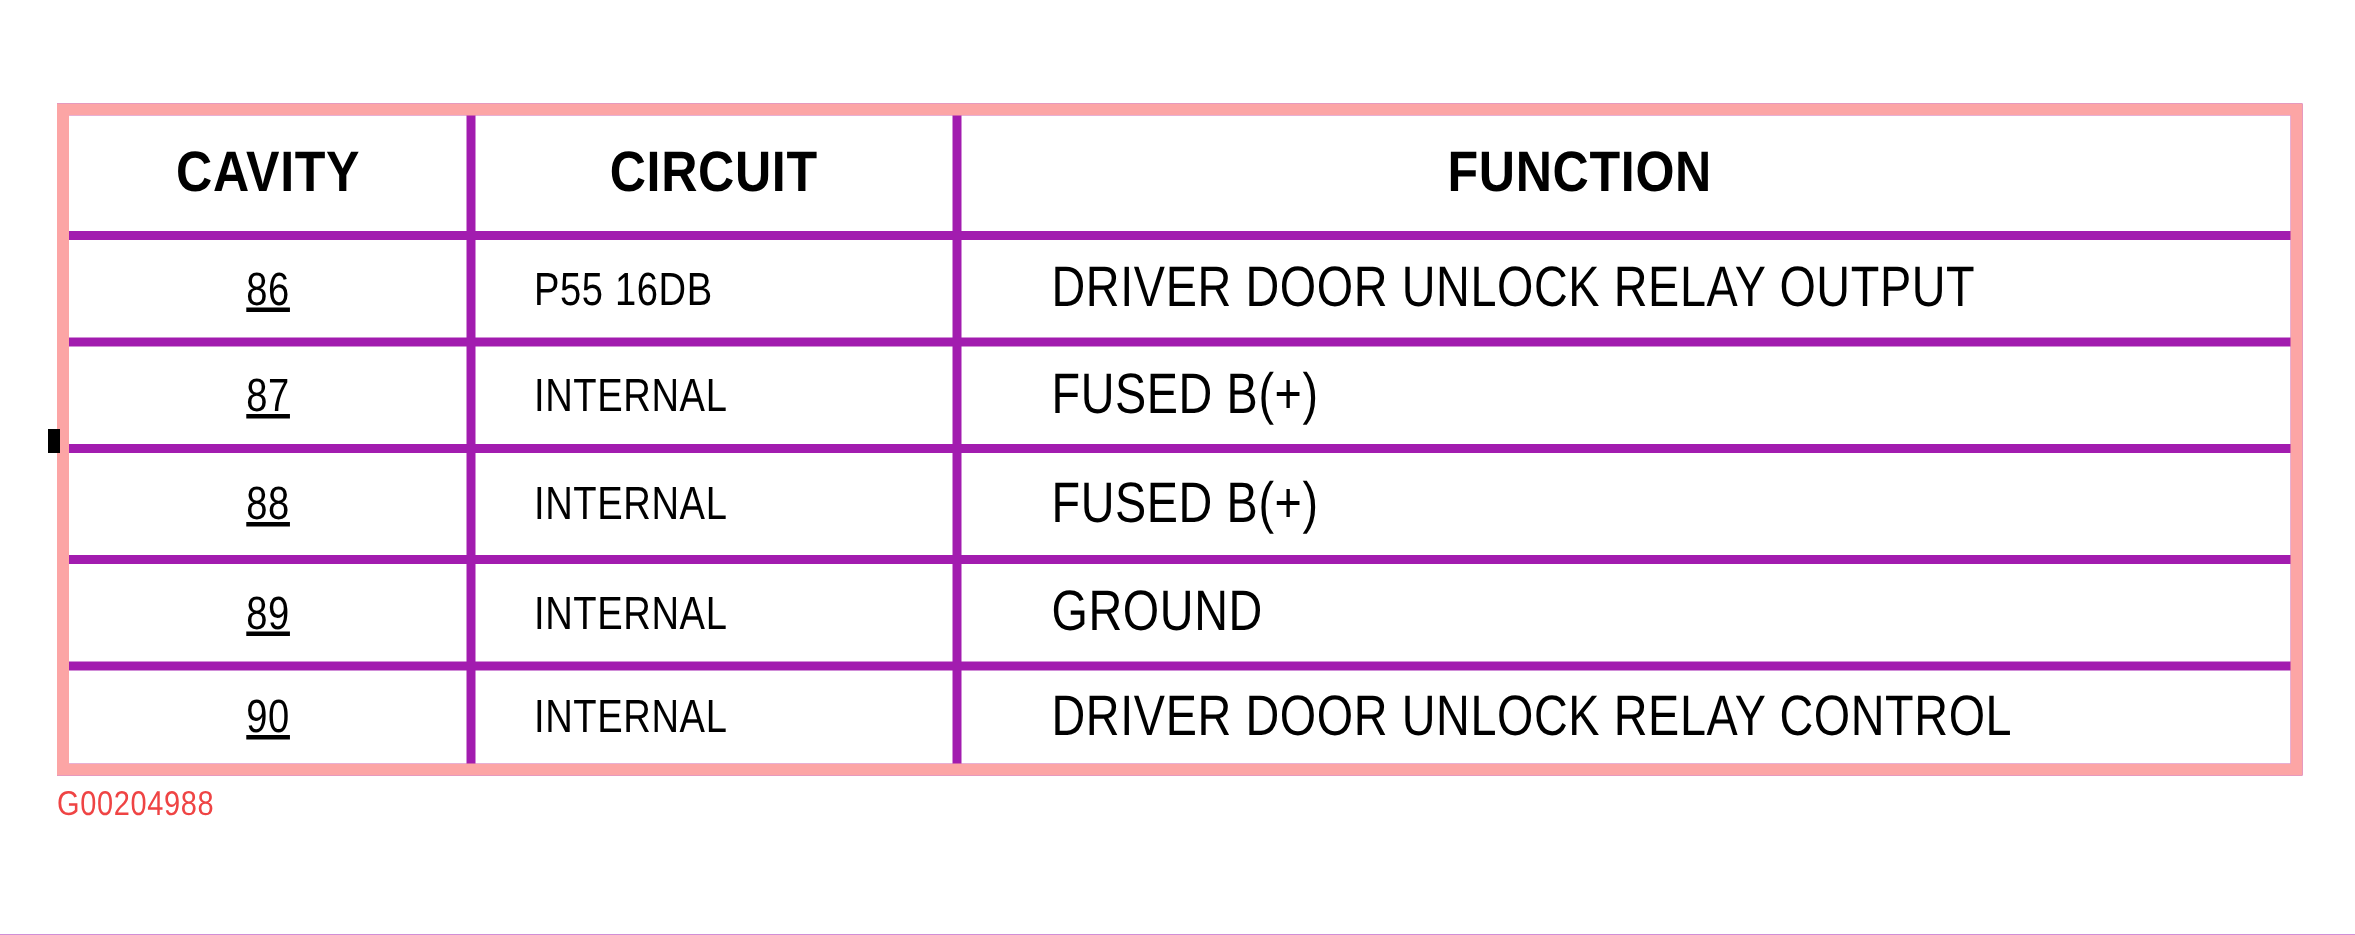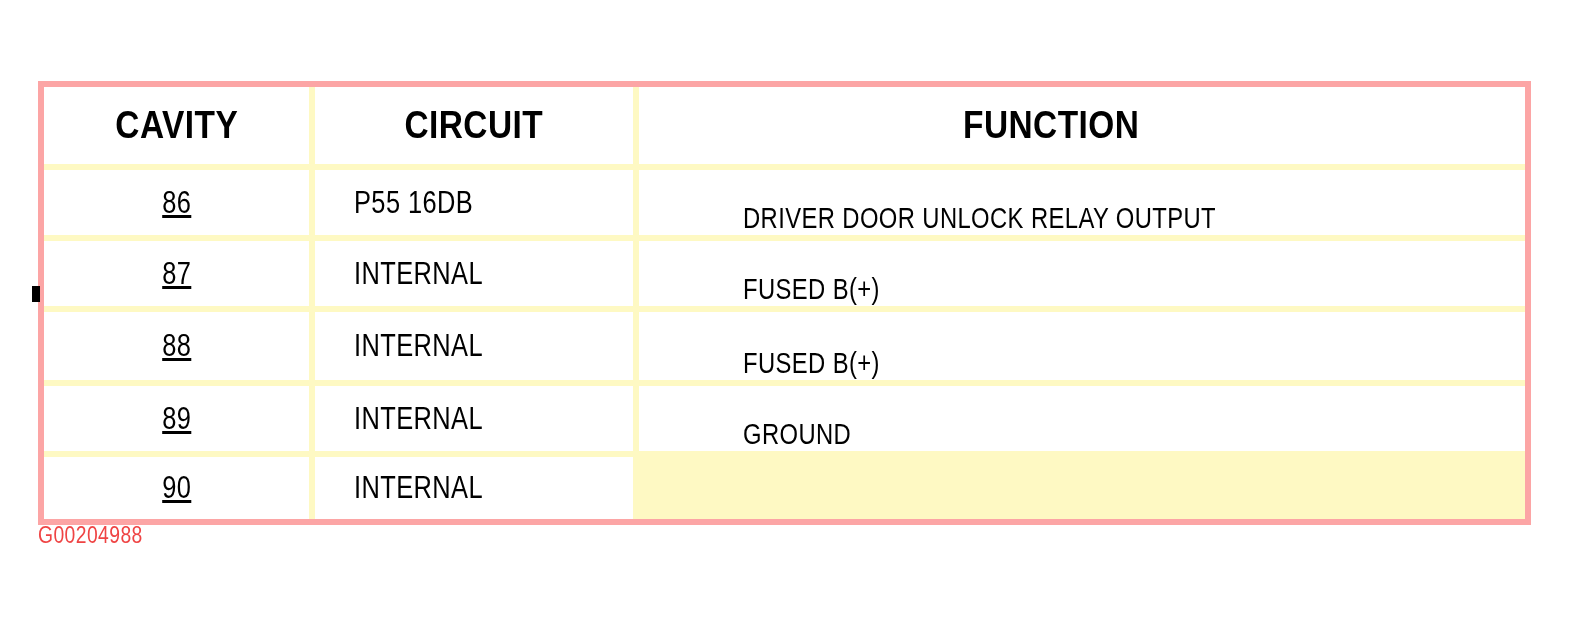--- a/index.html
+++ b/index.html
@@ -13,25 +13,25 @@
     position: relative;
     overflow: hidden;
     font-family: "Liberation Sans", "DejaVu Sans", sans-serif;
     color: #000000;
   }
 
   
   .pin-table {
     position: absolute;
     left: 38px;
-    top: 81px;
+    top: 69px;
     width: 1481px;   
     height: 432px;   
-    background: #fef9c3;           
-    border: 6px solid #fca5a5;
+    background: #a21caf;           
+    border: 8px solid #fca5a5;
     display: grid;
     grid-template-columns: 265px 318px 886px;
     grid-template-rows: 77px 65px 65px 68px 65px 62px;
     gap: 6px;
   }
 
   .cell {
     background: #ffffff;
     display: flex;
     align-items: center;
@@ -56,23 +56,22 @@
     font-size: 31px;
     text-decoration: underline;
   }
   .cell.circuit {
     justify-content: flex-start;
     padding-left: 39px;
     font-size: 31px;
   }
   .cell.function {
     justify-content: flex-start;
-    padding-left: 104px;
-    font-size: 29px;
-    align-items: flex-end;
+    padding-left: 60px;
+    font-size: 38px;
   }
 
   
   .txt {
     display: inline-block;
     transform: scaleX(0.82);
     transform-origin: left center;
     letter-spacing: 0.5px;
   }
   .cell.cavity .txt,
@@ -162,20 +161,23 @@
     <div class="cell function">
       <span class="txt">GROUND</span>
     </div>
 
     <div class="cell cavity">
       <span class="txt">90</span>
     </div>
     <div class="cell circuit">
       <span class="txt">INTERNAL</span>
     </div>
+    <div class="cell function">
+      <span class="txt">DRIVER DOOR UNLOCK RELAY CONTROL</span>
+    </div>
 
   </div>
 
   <div class="scan-speck"></div>
 
   <div class="figure-id">
     <span class="txt">G00204988</span>
   </div>
 
 </div>

